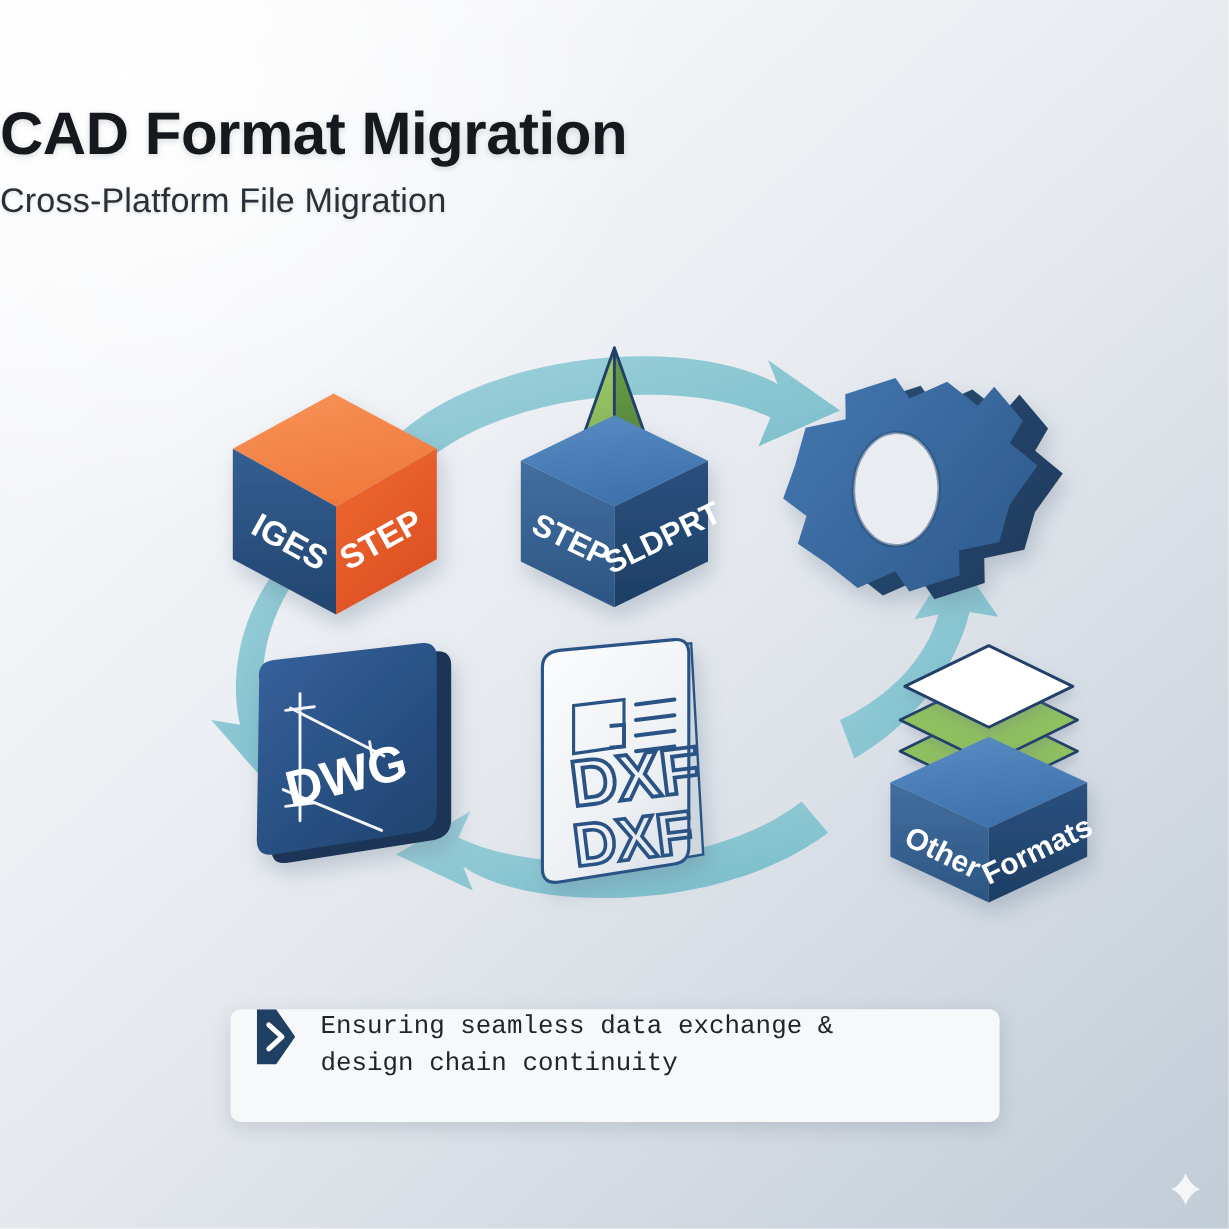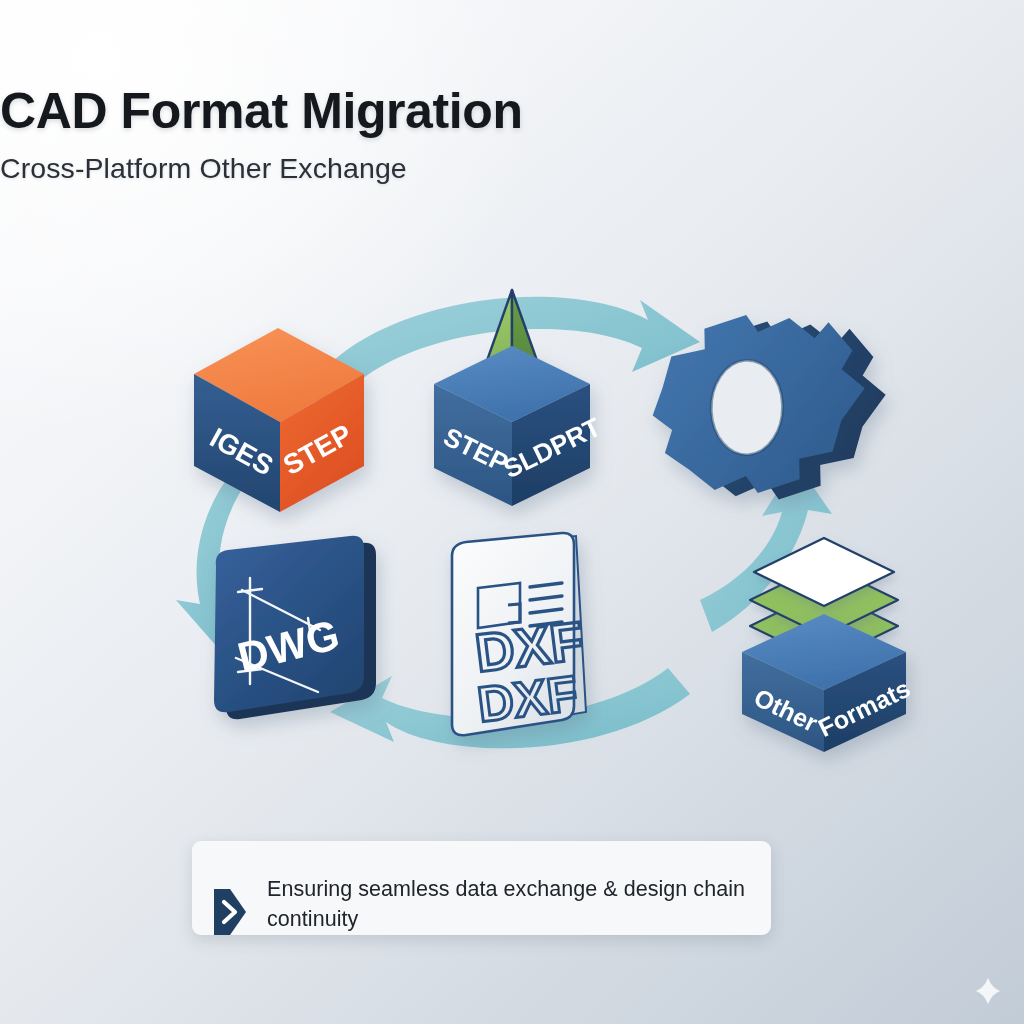--- a/index.html
+++ b/index.html
@@ -57,29 +57,30 @@
     font-family: "Liberation Sans", sans-serif;
     font-weight: bold;
     paint-order: stroke;
   }
 
   
   .caption {
     position: absolute;
     left: 192px;
     top: 841px;
-    width: 579px;
+    width: 641px;
     height: 94px;
     background: #f7f8f9;
     border-radius: 9px;
     box-shadow: 0 5px 16px rgba(60,72,90,0.17);
     display: flex;
-    align-items: flex-end;
+    align-items: flex-start;
     padding: 0 0 0 22px;
     box-sizing: border-box;
+    font-family: Liberation Mono, monospace;
   }
   .caption-marker {
     flex: 0 0 auto;
     width: 32px;
     height: 46px;
     margin-right: 21px;
   }
   .caption-text {
     font-size: 21.5px;
     line-height: 1.42;
@@ -88,21 +89,21 @@
     max-width: 510px;
   }
 </style>
 </head>
 <body>
 
 <div id="canvas">
 
   <div class="header">
     <div class="title">CAD Format Migration</div>
-    <div class="subtitle">Cross-Platform Other Exchange</div>
+    <div class="subtitle">Cross-Platform File Migration</div>
   </div>
 
   <div class="stage">
     <svg width="1024" height="1024" viewBox="0 0 1024 1024">
       <defs>
         <linearGradient id="gOrangeTop" x1="0" y1="0" x2="0.4" y2="1">
           <stop offset="0%" stop-color="#f89358"></stop>
           <stop offset="100%" stop-color="#f07a3e"></stop>
         </linearGradient>
         <linearGradient id="gOrangeRight" x1="0" y1="0" x2="0.6" y2="1">

